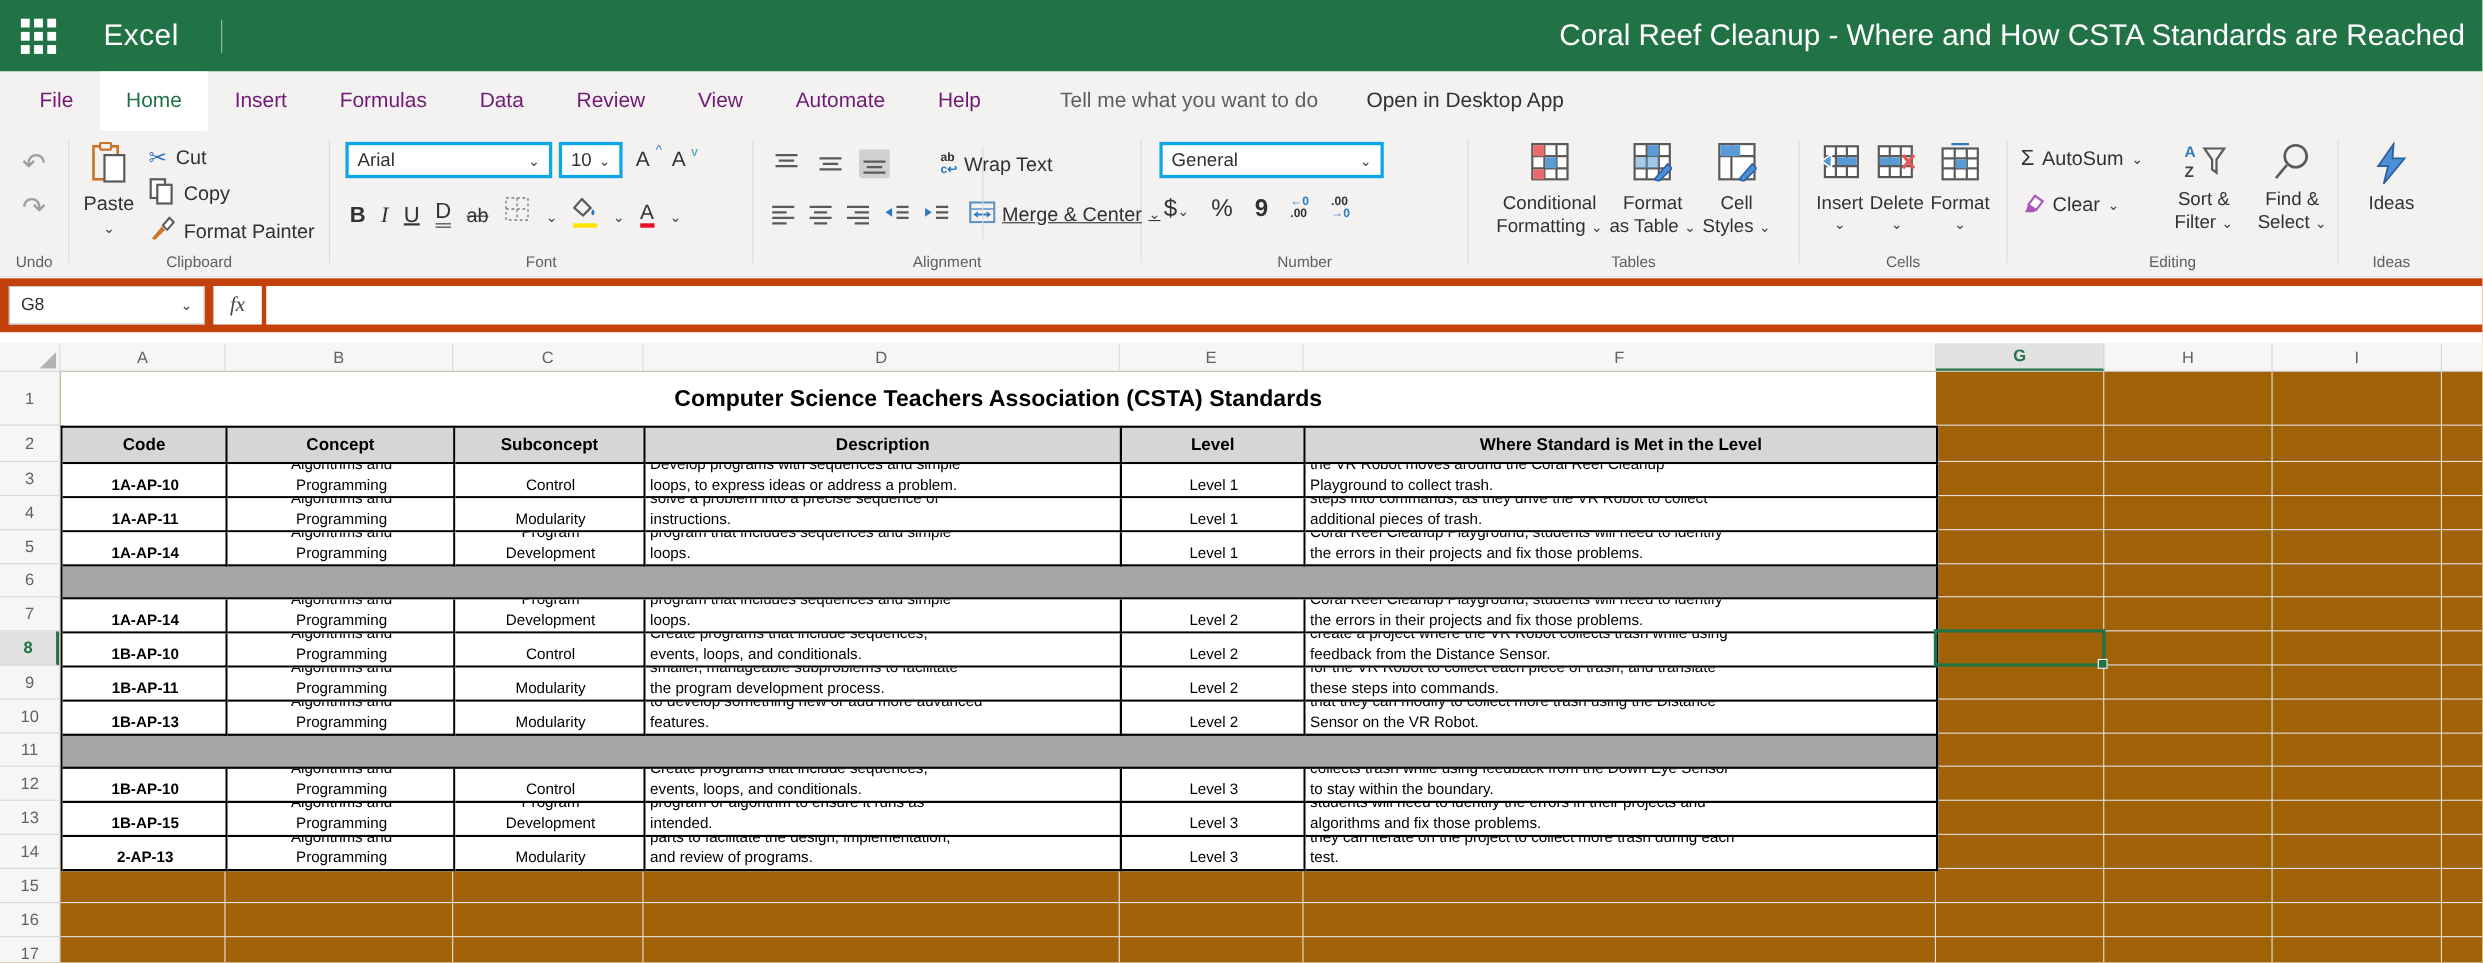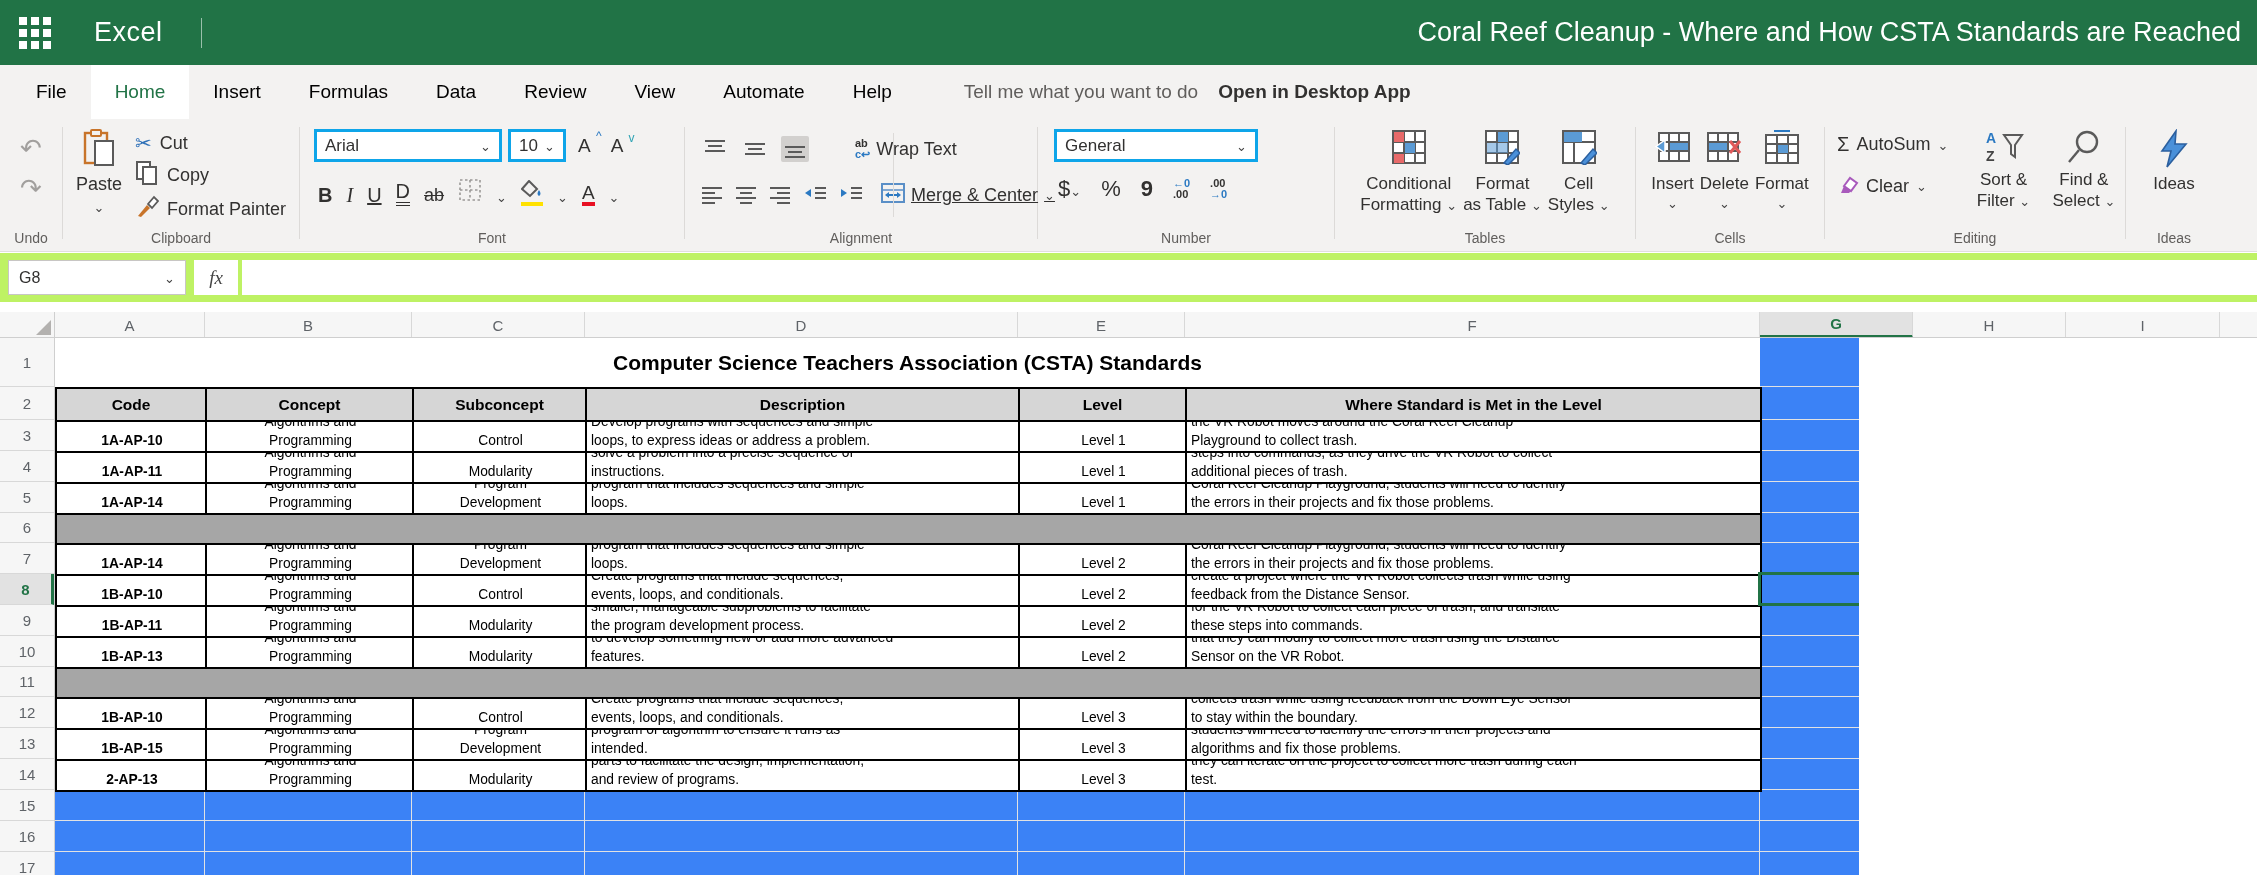--- a/index.html
+++ b/index.html
@@ -10,24 +10,24 @@
   
   .topbar { position:absolute; left:0; top:0; width:2257px; height:65px; background:#217346; display:flex; align-items:center; }
   .waffle { width:34px; height:34px; margin-left:18px; display:grid; grid-template-columns:repeat(3,8px); grid-template-rows:repeat(3,8px); gap:4px; align-content:center; justify-content:center; cursor:pointer; }
   .waffle i { background:#fff; width:8px; height:8px; }
   .brand { color:#fff; font-size:27px; font-weight:400; margin-left:42px; letter-spacing:0.5px; }
   .topdiv { width:1px; height:30px; background:rgba(255,255,255,0.55); margin-left:38px; }
   .doctitle { color:#fff; font-size:27px; margin-left:auto; margin-right:16px; font-weight:400; }
 
   
   .menubar { position:absolute; left:0; top:65px; width:2257px; height:54px; background:#f3f2f1; display:flex; align-items:stretch; padding-left:12px; }
-  .mtab { font-size:19px; color:#000000; padding:0 24px; display:flex; align-items:center; cursor:pointer; }
+  .mtab { font-size:19px; color:#701a75; padding:0 24px; display:flex; align-items:center; cursor:pointer; }
   .mtab.active { background:#fff; color:#217346; }
   .telltext { font-size:19px; color:#605e5c; margin-left:48px; display:flex; align-items:center; cursor:pointer; }
-  .opendesk { font-size:19px; color:#323130; margin-left:20px; display:flex; align-items:center; cursor:pointer;font-weight:bold; }
+  .opendesk { font-size:19px; color:#323130; margin-left:44px; display:flex; align-items:center; cursor:pointer; }
 
   
   .ribbon { position:absolute; left:0; top:119px; width:2257px; height:133px; background:#f3f2f1; border-bottom:1px solid #e1dfdd; display:flex; }
   .rgroup { position:relative; height:100%; flex:none; }
   .rgroup .glabel { position:absolute; bottom:5px; left:0; right:0; text-align:center; font-size:14px; color:#605e5c; }
   .gdiv { width:1px; height:112px; margin-top:8px; background:#dcdad8; flex:none; }
   .rcontent { position:absolute; left:0; top:8px; right:0; bottom:28px; }
   .rbtn { cursor:pointer; color:#323130; }
   .chev::after { content:"⌄"; font-size:13px; color:#444; line-height:8px; }
   .lbl { font-size:18px; color:#323130; white-space:nowrap; }
@@ -84,38 +84,38 @@
 
   
   .g-edit { width:300px; }
   .g-edit .rcontent { display:flex; padding-left:12px; }
   .editcol1 { display:flex; flex-direction:column; gap:18px; padding-top:6px; width:130px; }
   .editrow { display:flex; align-items:center; gap:7px; }
   .sigma { font-size:20px; color:#323130; }
   .g-ideas { width:96px; }
 
   
-  .fbar { position:absolute; left:0; top:253px; width:2257px; height:49px; background:#bef264; display:flex; align-items:center; }
+  .fbar { position:absolute; left:0; top:253px; width:2257px; height:49px; background:#c2410c; display:flex; align-items:center; }
   .namebox { position:absolute; left:8px; top:7px; width:178px; height:35px; background:#fff; border:1px solid #c8c6c4; display:flex; align-items:center; font-size:16px; color:#323130; padding:0 10px; }
   .namebox .chev { margin-left:auto; }
   .fxbox { position:absolute; left:194px; top:7px; width:44px; height:35px; background:#fff; display:flex; align-items:center; justify-content:center; font-family:"Liberation Serif", serif; font-style:italic; font-size:19px; color:#444; }
   .finput { position:absolute; left:242px; top:7px; right:0; height:35px; background:#fff; }
 
   
   .corner { position:absolute; left:0; top:312px; width:55px; height:26px; background:#f6f6f6; border-right:1px solid #cfcfcf; border-bottom:1px solid #cfcfcf; }
   .corner i { position:absolute; right:3px; bottom:2px; width:0; height:0; border-left:15px solid transparent; border-bottom:15px solid #b3b1af; }
   .colhdrs { position:absolute; left:55px; top:312px; width:2202px; height:26px; background:#f6f6f6; border-bottom:1px solid #cfcfcf; display:flex; overflow:hidden; }
   .colhdr { height:26px; border-right:1px solid #d8d8d8; display:flex; align-items:center; justify-content:center; font-size:15px; color:#5f6368; flex:none; cursor:pointer; }
   .colhdr.selected { background:#e2e2e2; color:#217346; font-weight:bold; border-bottom:3px solid #217346; }
   .rowhdrs { position:absolute; left:0; top:338px; width:55px; height:537px; background:#f6f6f6; border-right:1px solid #cfcfcf; overflow:hidden; }
   .rowhdr { width:100%; border-bottom:1px solid #d8d8d8; display:flex; align-items:center; justify-content:center; font-size:15px; color:#5f6368; cursor:pointer; }
   .rowhdr.selected { background:#e2e2e2; color:#217346; font-weight:bold; border-right:3px solid #217346; }
 
   
-  .sheet { position:absolute; left:55px; top:338px; width:1804px; height:537px; background:#3b82f6; overflow:hidden; }
+  .sheet { position:absolute; left:55px; top:338px; width:2202px; height:537px; background:#a16207; overflow:hidden; }
   .vline { position:absolute; top:0; bottom:0; width:1px; background:#e2e2e2; }
   .hline { position:absolute; left:0; width:2202px; height:1px; background:#e2e2e2; }
   .titleblock { position:absolute; left:0; top:0; width:1705px; height:49px; background:#fff; display:flex; align-items:center; justify-content:center; font-size:21px; font-weight:bold; color:#000; }
   .ctable { position:absolute; left:0; top:49px; width:1707px; display:grid; border-top:2px solid #000; border-left:2px solid #000; background:#fff; }
   .cell { position:relative; border-right:2px solid #000; border-bottom:2px solid #000; overflow:hidden; background:#fff; }
   .cell .inner { position:absolute; left:4px; right:2px; bottom:1px; font-size:13.8px; line-height:19px; color:#000; }
   .cell.ctr .inner { text-align:center; }
   .cell .line { white-space:nowrap; overflow:hidden; }
   .hcell { background:#d6d6d6; display:flex; align-items:center; justify-content:center; font-weight:bold; font-size:15.5px; border-right:2px solid #000; border-bottom:2px solid #000; }
   .sep { grid-column:1 / -1; background:#a6a6a6; border-right:2px solid #000; border-bottom:2px solid #000; }

